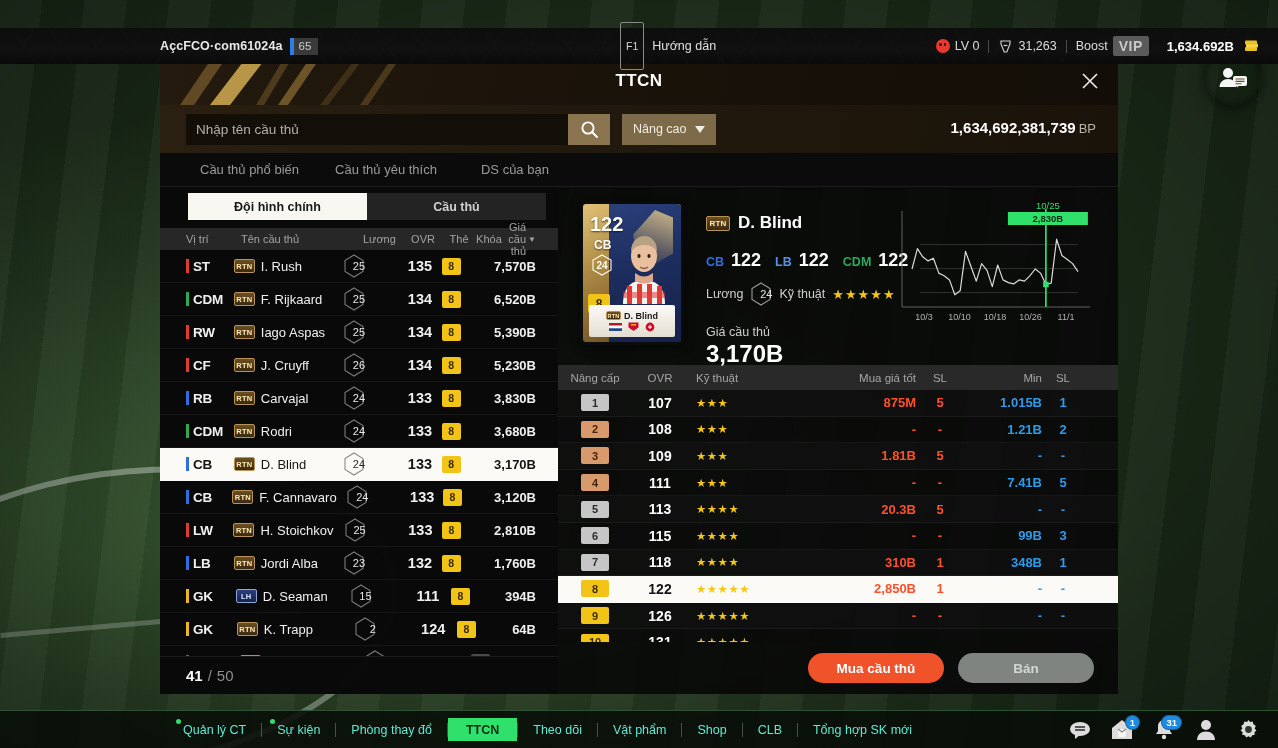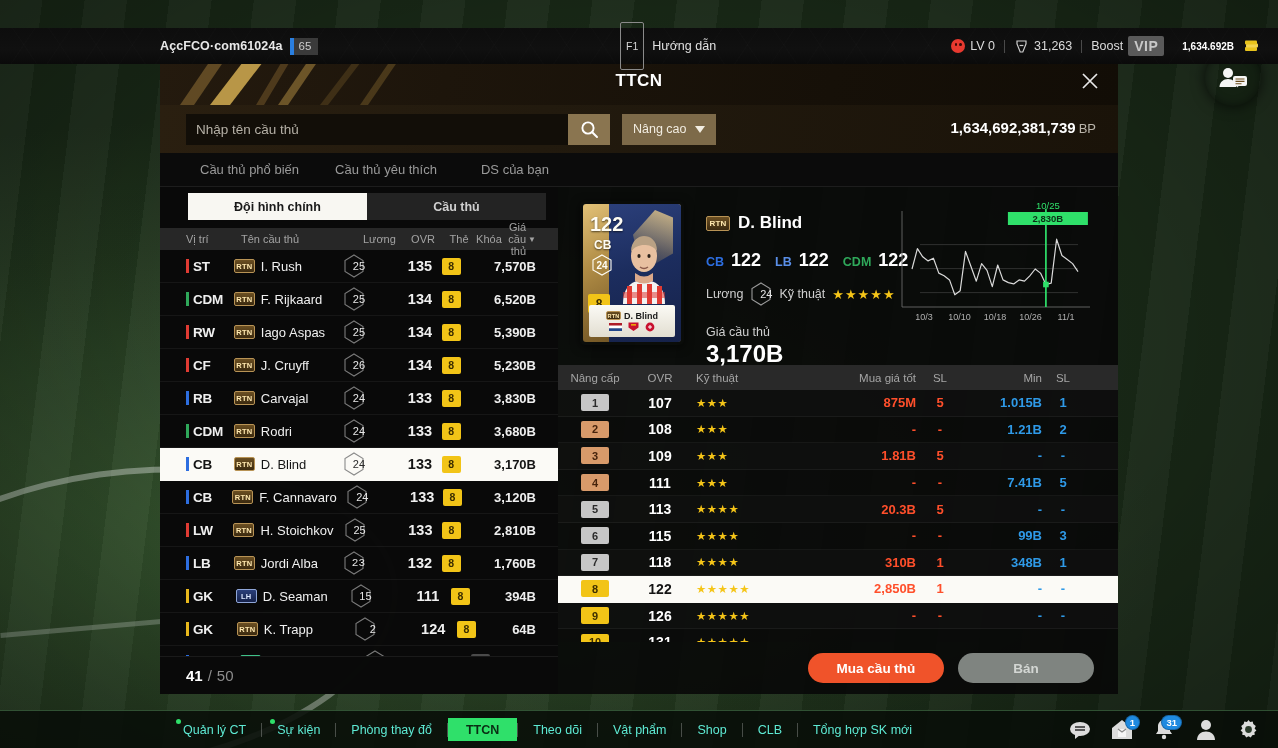--- a/index.html
+++ b/index.html
@@ -107,21 +107,21 @@
     content: ''; position: absolute; width: 2.5px; height: 3px; background: #3a0a06;
     border-radius: 50%; top: 4px;
   }
   .dot-red::before { left: 3.5px; }
   .dot-red::after { left: 8px; }
   .coin-ico { width: 15px; height: 15px; }
   .vip-badge {
     background: #5a5a5a; color: #c9c9c9; font-size: 14px; font-weight: bold;
     padding: 2px 6px; border-radius: 2px; letter-spacing: .5px;
   }
-  .bp-amt { color: #fff; font-weight: bold; font-size: 10px; }
+  .bp-amt { color: #fff; font-weight: bold; font-size: 13px; }
   .bp-ico { width: 15px; height: 13px; margin-left: 5px; }
 
   
   .avatar-ball {
     position: absolute; right: 17px; top: 50px; width: 56px; height: 56px;
     border-radius: 50%; z-index: 45;
     background: radial-gradient(circle at 34% 28%, #e8c27a 0%, #c69a४a 22%, #a57a33 48%, #6d4c1c 78%, #402c10 100%);
     box-shadow: 0 0 14px rgba(0,0,0,.7), inset 0 0 10px rgba(0,0,0,.45);
     display: flex; align-items: center; justify-content: center;
   }
@@ -779,21 +779,21 @@
               </span>
               <span class="name-wrap">
                 <span class="cardtag tag-rtn">RTN</span>
                 <span class="pname">Jordi Alba</span>
               </span>
               <span class="sal-wrap">
                 <span class="hexnum">
                   <svg viewBox="0 0 22 24" width="22" height="24" style="position:absolute;left:0;top:0;">
                     <path d="M11 1 L20 6.5 v11 L11 23 L2 17.5 V6.5 Z" fill="none" stroke="#7a7a7a" stroke-width="1.1"></path>
                   </svg>
-                  <span style="position:relative;font-family:Liberation Mono, monospace;">23</span>
+                  <span style="position:relative;">23</span>
                 </span>
               </span>
               <span class="ovr">132</span>
               <span class="card-wrap">
                 <span class="yellowcard">8</span>
               </span>
               <span class="lock-wrap"></span>
               <span class="price">1,760B</span>
             </div>
             <div class="prow">

